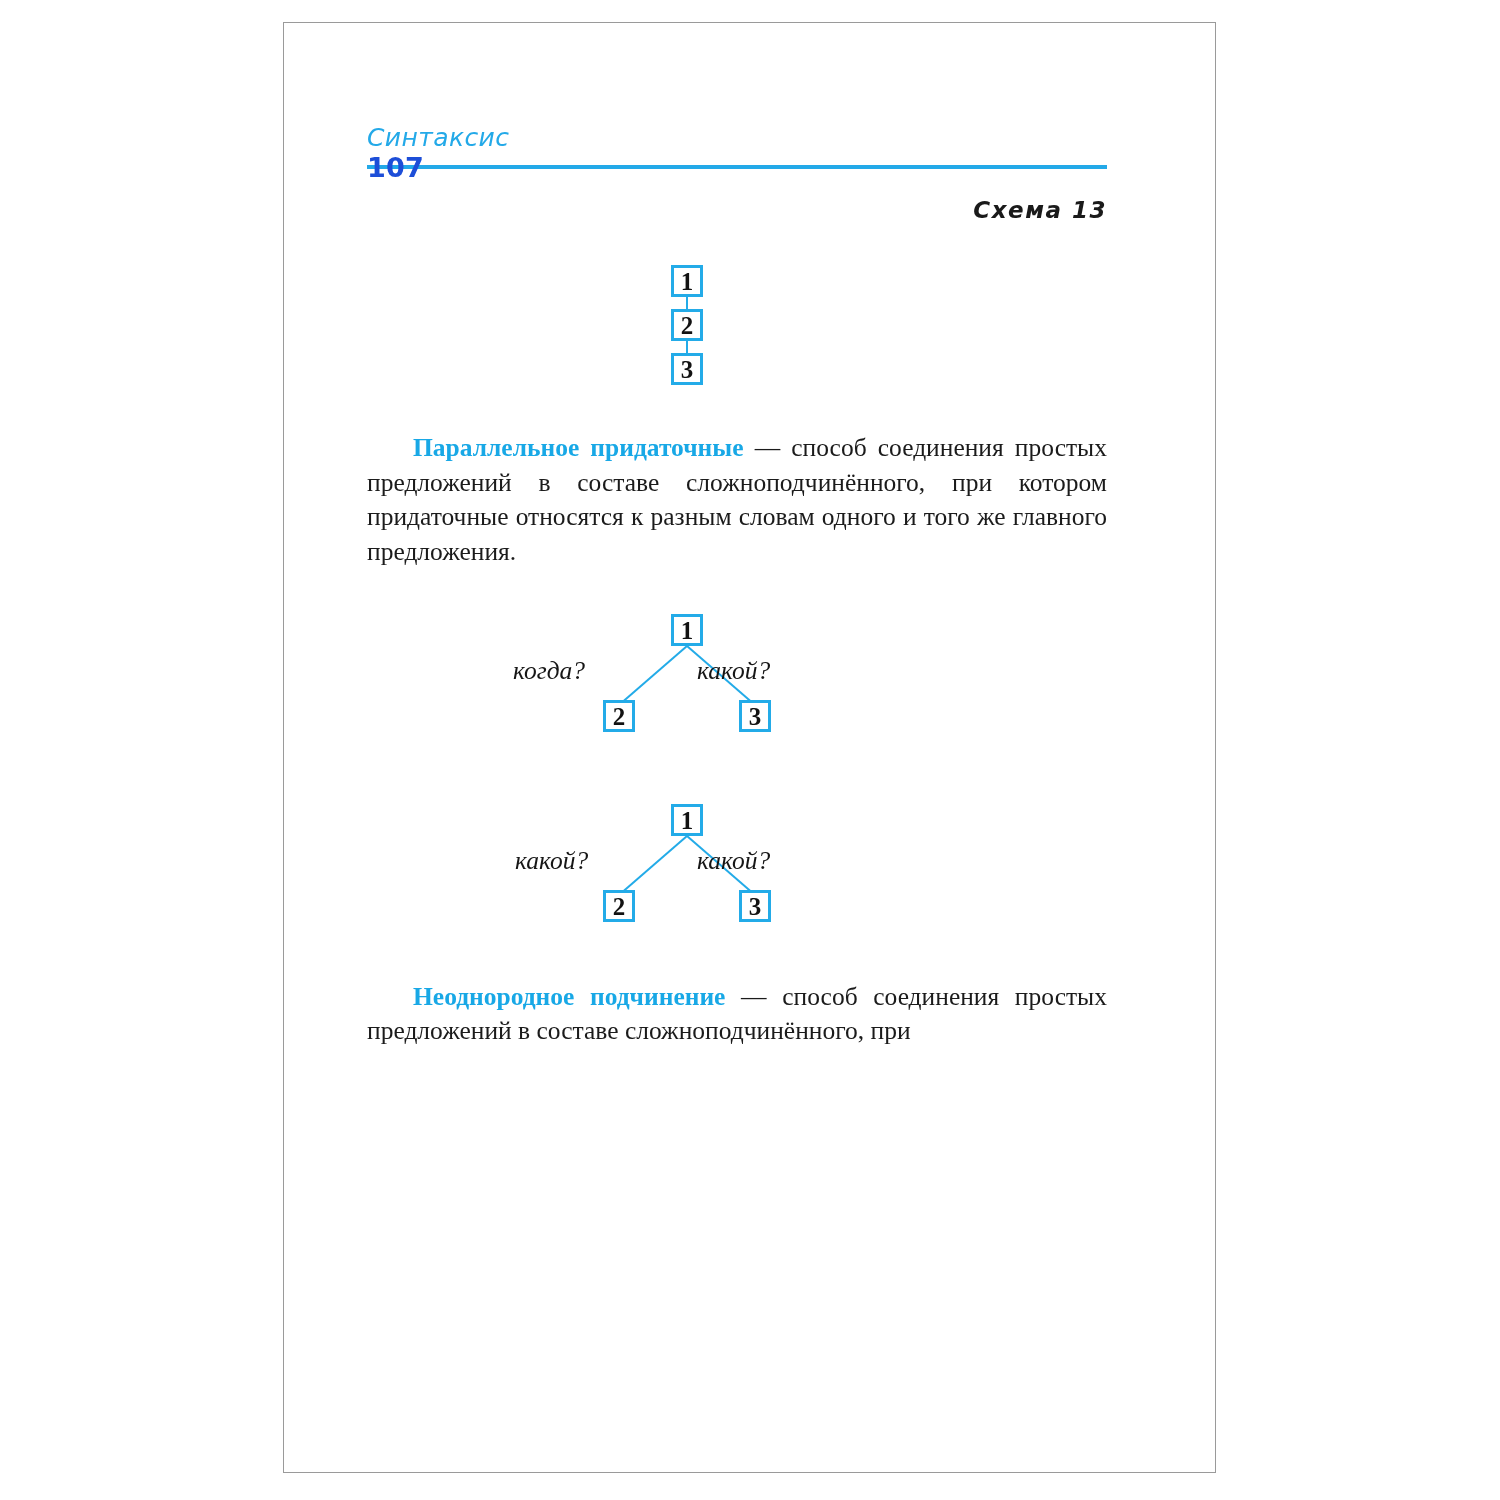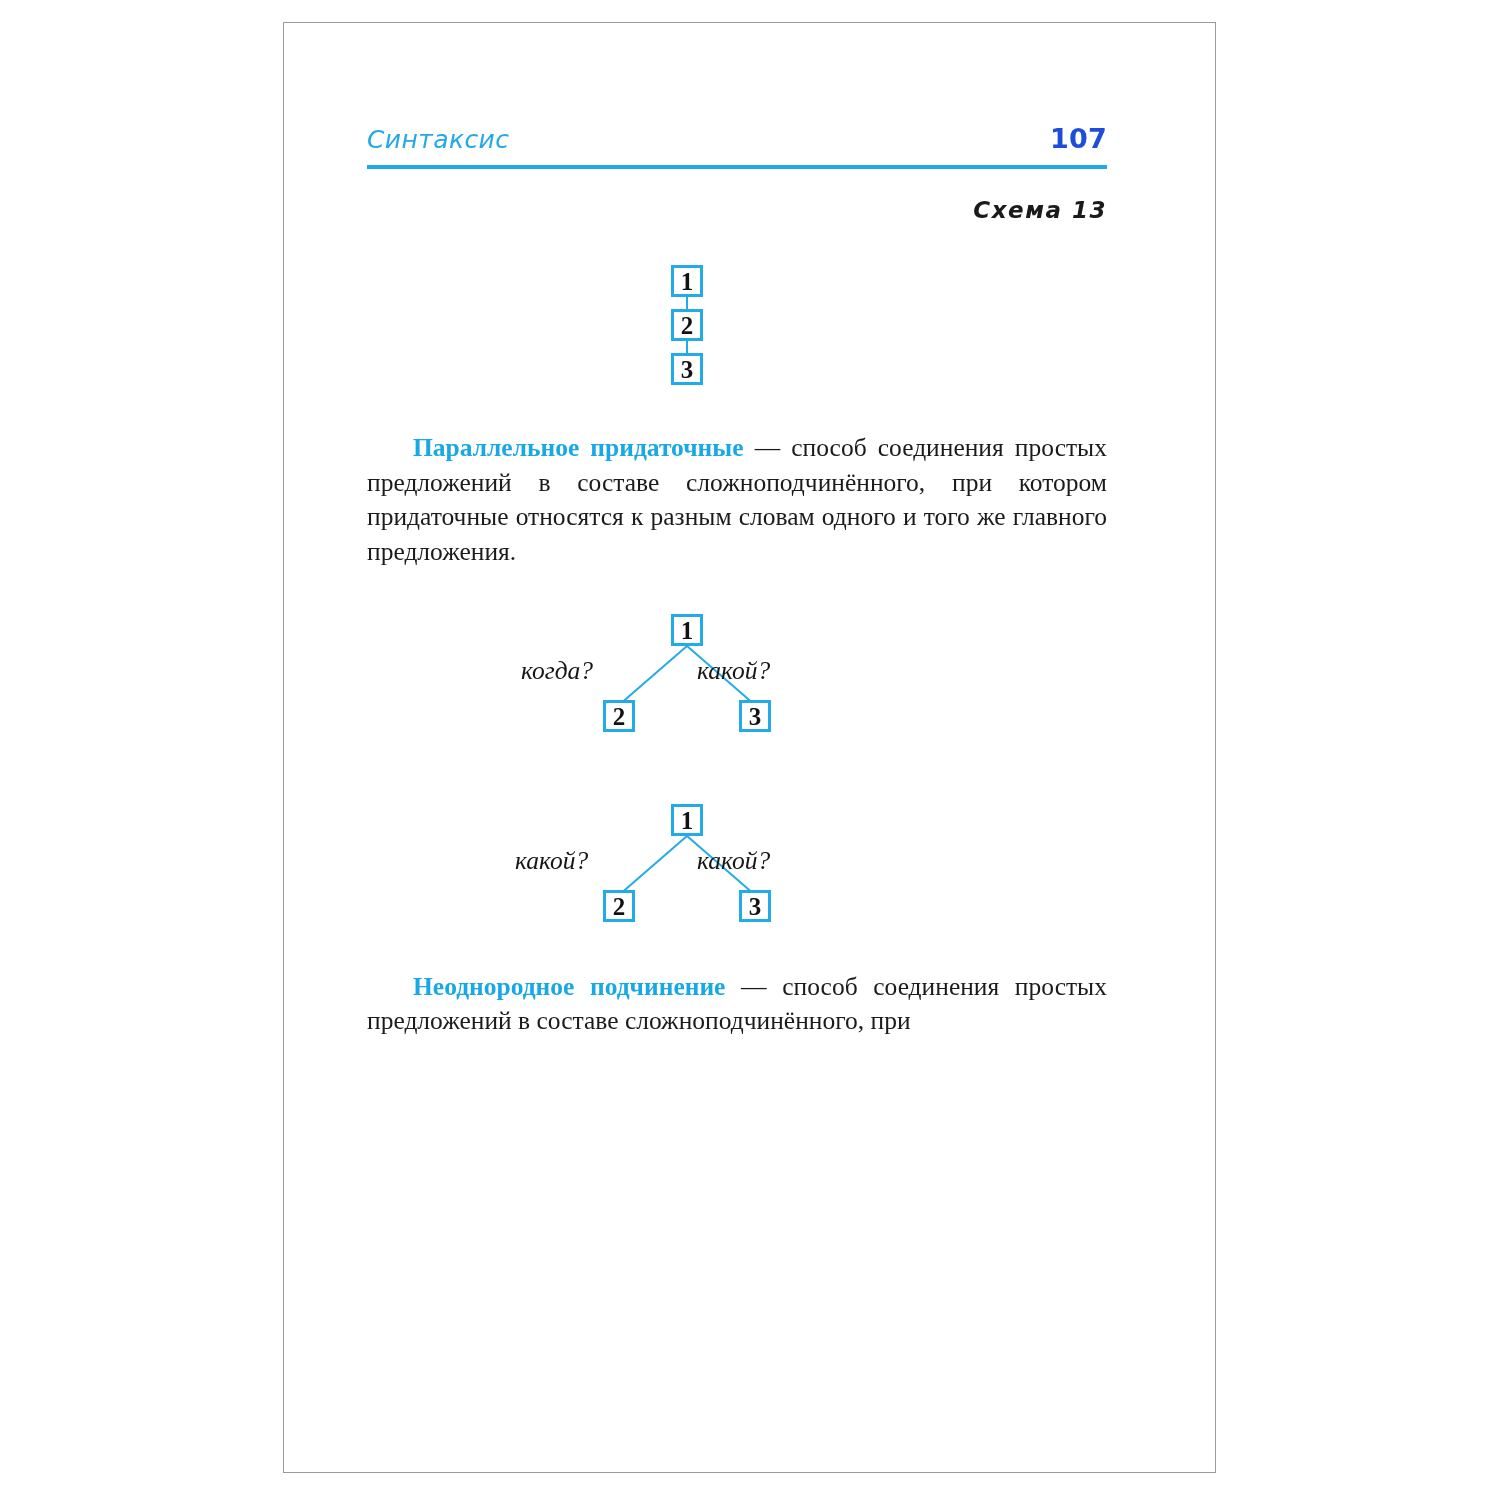--- a/index.html
+++ b/index.html
@@ -32,20 +32,21 @@
     top: 100px;
     width: 740px;
   }
 
   
   .running-head {
     display: flex;
     align-items: baseline;
     justify-content: space-between;
     height: 40px;
+    flex-direction: column;
   }
   .rh-title {
     font-family: "DejaVu Sans", sans-serif;
     font-style: italic;
     font-size: 25px;
     color: #23a9e8;
     letter-spacing: 0.4px;
   }
   .rh-pageno {
     font-family: "DejaVu Sans", sans-serif;
@@ -182,35 +183,35 @@
     </p>
 
     <div class="diagram dia-tree">
       <svg class="tree-svg" viewBox="0 0 740 160" preserveAspectRatio="none">
         <line x1="320" y1="46" x2="252" y2="105" stroke="#23abe8" stroke-width="2"></line>
         <line x1="320" y1="46" x2="388" y2="105" stroke="#23abe8" stroke-width="2"></line>
       </svg>
       <div class="node" style="left:304px; top:14px;">1</div>
       <div class="node" style="left:236px; top:100px;">2</div>
       <div class="node" style="left:372px; top:100px;">3</div>
-      <div class="qlabel" style="left:154px; top:56px;">когда?</div>
+      <div class="qlabel" style="left:146px; top:56px;">когда?</div>
       <div class="qlabel" style="left:330px; top:56px;">какой?</div>
     </div>
 
 
     <div class="diagram dia-tree">
       <svg class="tree-svg" viewBox="0 0 740 160" preserveAspectRatio="none">
         <line x1="320" y1="46" x2="252" y2="105" stroke="#23abe8" stroke-width="2"></line>
         <line x1="320" y1="46" x2="388" y2="105" stroke="#23abe8" stroke-width="2"></line>
       </svg>
       <div class="node" style="left:304px; top:14px;">1</div>
       <div class="node" style="left:236px; top:100px;">2</div>
       <div class="node" style="left:372px; top:100px;">3</div>
       <div class="qlabel" style="left:148px; top:56px;">какой?</div>
       <div class="qlabel" style="left:330px; top:56px;">какой?</div>
     </div>
 
-    <p class="para" style="margin-top:20px;">
+    <p class="para" style="margin-top:30px;">
       <span class="term">Неоднородное подчинение</span><span> — способ соединения простых предложений в составе сложноподчинённого, при</span>
     </p>
 
   </div>
 </div>
 
 </body></html>

